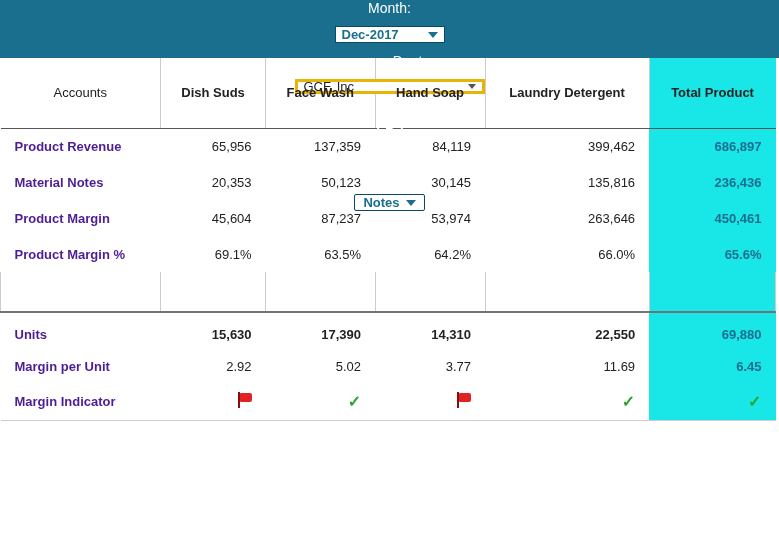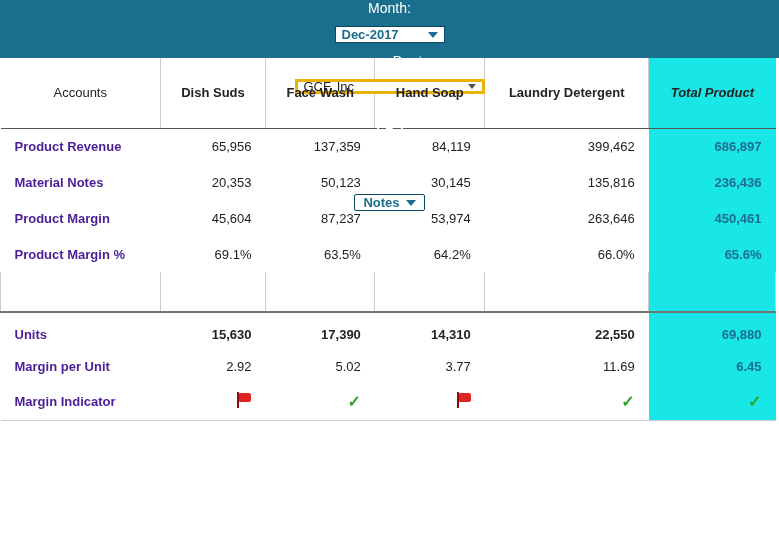--- a/index.html
+++ b/index.html
@@ -120,21 +120,20 @@
     width: 160px;
     font-weight: normal;
   }
   .grid thead th.col-prod {
     border-left: 1px solid #ccc;
     border-right: 1px solid #ccc;
   }
   .grid thead th.col-total {
     background: #19e6e6;
     border-left: 1px solid #ccc;
-    font-style: italic;
   }
   .grid tbody td { border: none; }
   .acct-cell {
     color: #4c1d95;
     font-weight: bold;
     text-align: left;
     padding-left: 16px;
     border-right: 1px solid #ccc;
     border-left: 1px solid #ccc;
   }

